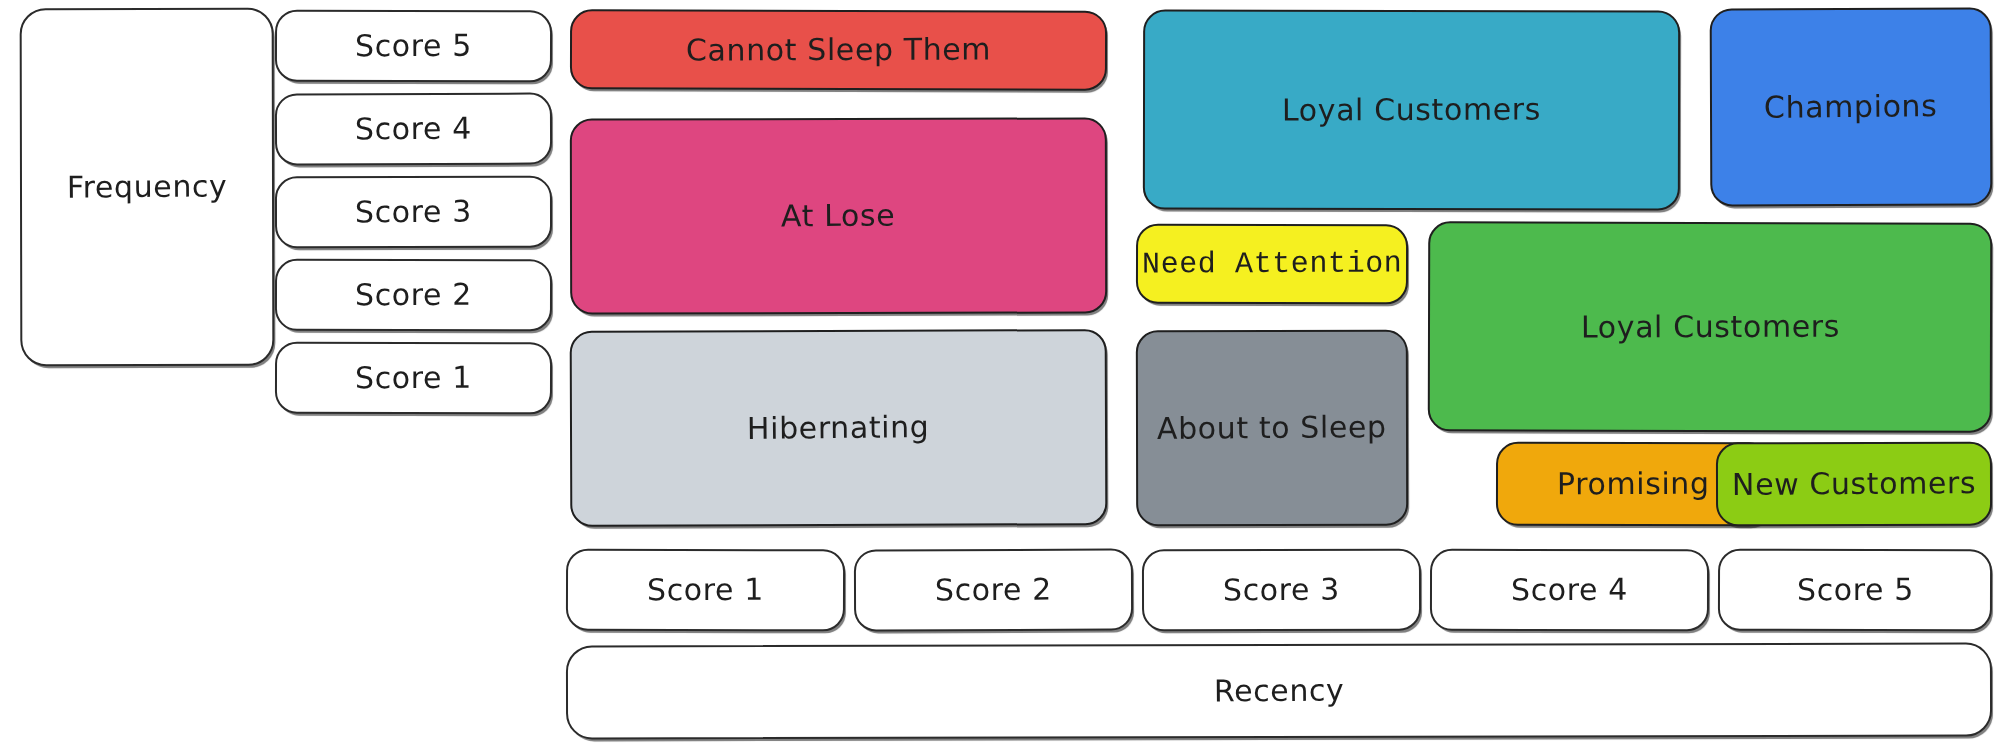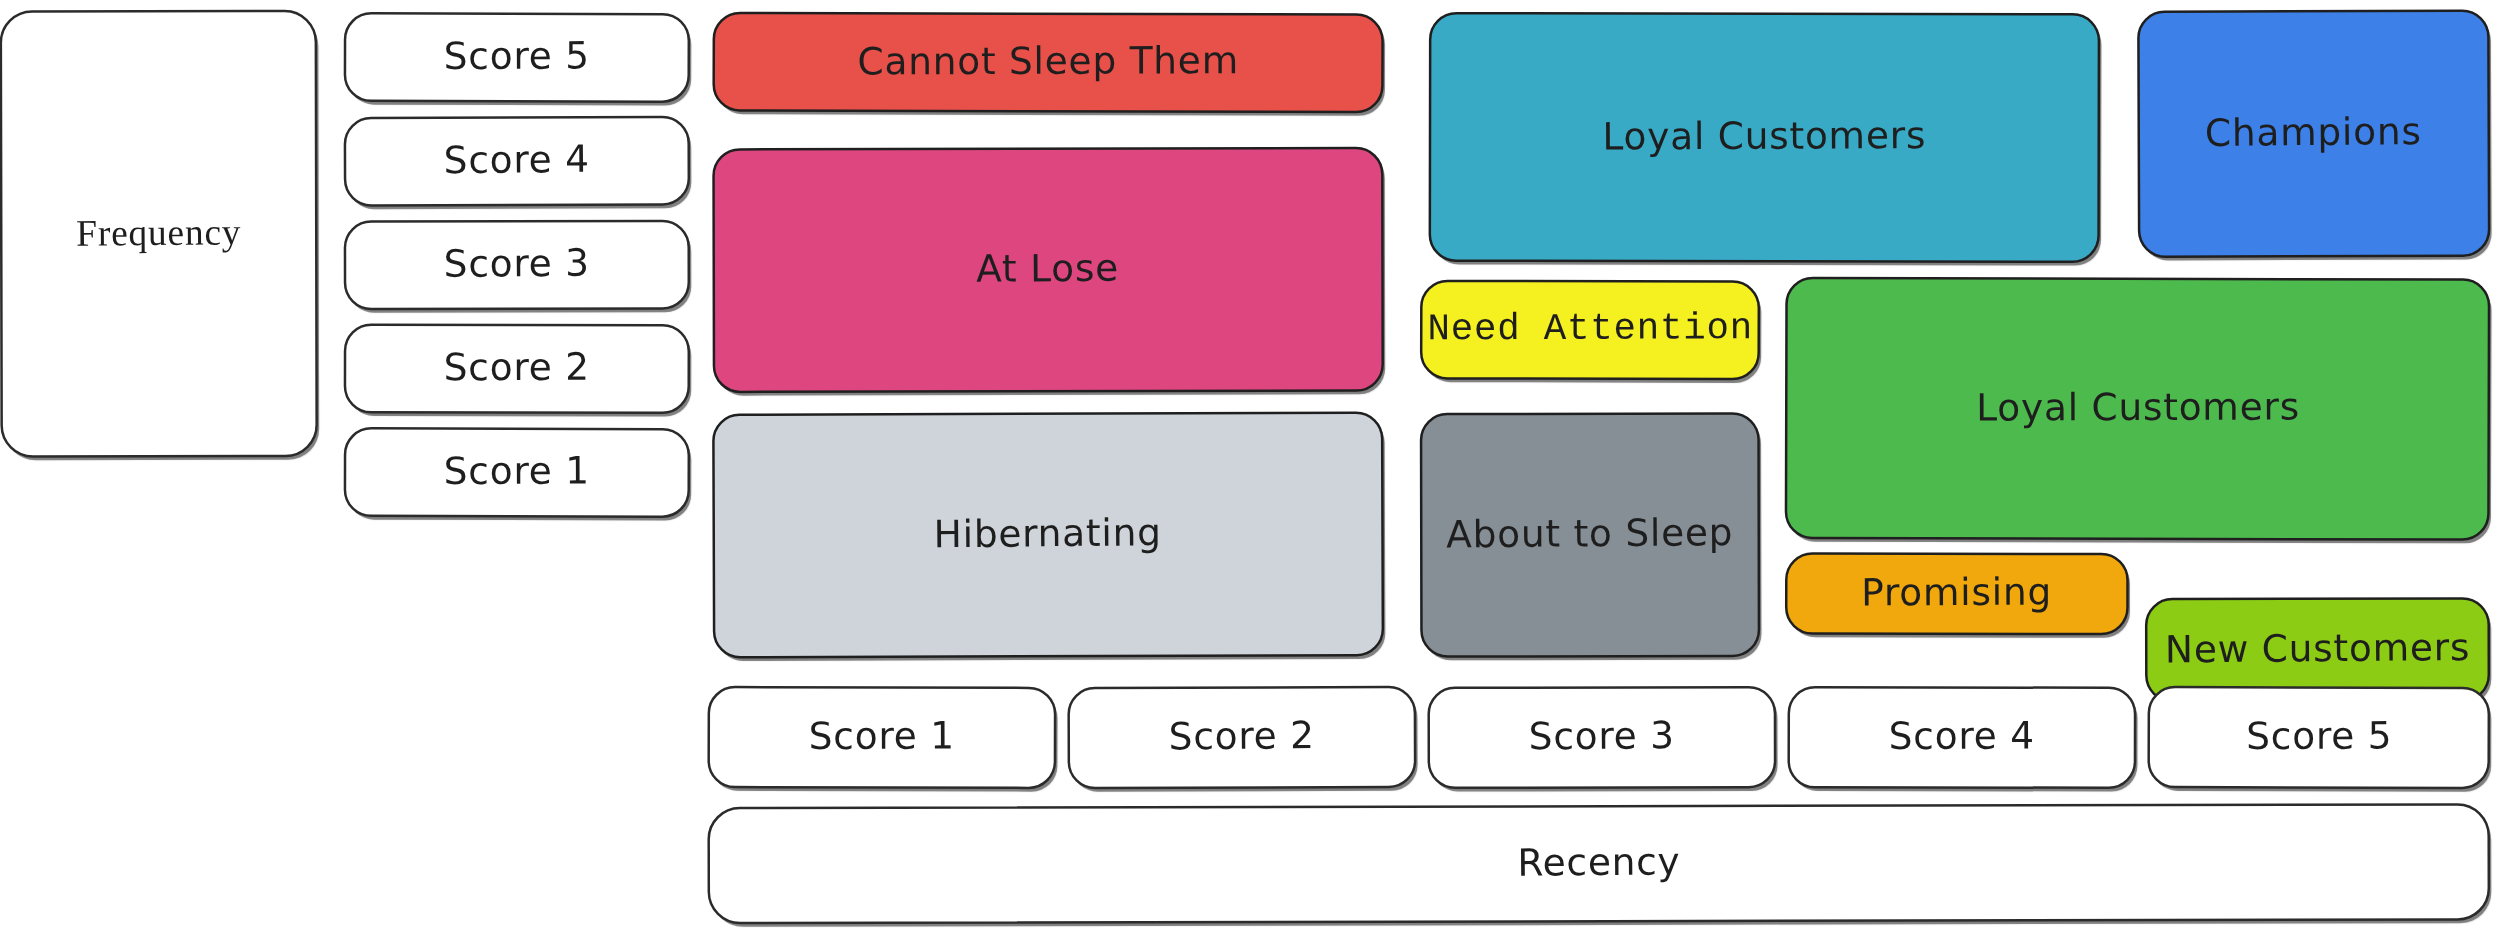--- a/index.html
+++ b/index.html
@@ -59,21 +59,21 @@
   .sk1 { transform: rotate(-0.12deg); }
   .sk2 { transform: rotate(0.15deg); }
   .sk3 { transform: rotate(-0.2deg); }
   .sk4 { transform: rotate(0.1deg); }
 </style>
 </head>
 <body>
 
 <div id="canvas" style="background: rgb(255, 255, 255);">
 
-  <div class="box plain axis sk1" style="left:0; top:8px; width:254px; height:358px;font-family:Liberation Serif, serif;">
+  <div class="box plain axis sk1" style="left:20px; top:8px; width:254px; height:358px;">
     <span class="lbl">Frequency</span>
   </div>
 
   <div class="box plain sk2" style="left:275px; top:10px; width:277px; height:72px;">
     <span class="lbl">Score 5</span>
   </div>
   <div class="box plain sk3" style="left:275px; top:93px; width:277px; height:72px;">
     <span class="lbl">Score 4</span>
   </div>
   <div class="box plain sk1" style="left:275px; top:176px; width:277px; height:72px;">
@@ -111,25 +111,25 @@
   </div>
 
   <div class="box tile sk1" id="seg-about-to-sleep" style="left: 1136px; top: 330px; width: 272px; height: 196px; background: rgb(134, 142, 150);">
     <span class="lbl">About to Sleep</span>
   </div>
 
   <div class="box tile sk2" id="seg-loyal-green" style="left: 1428px; top: 222px; width: 564px; height: 210px; background: rgb(77, 186, 77);">
     <span class="lbl">Loyal Customers</span>
   </div>
 
-  <div class="box tile sk4" id="seg-promising" style="left: 1428px; top: 442px; width: 275px; height: 66px; background: rgb(240, 168, 12);">
+  <div class="box tile sk4" id="seg-promising" style="left: 1496px; top: 442px; width: 275px; height: 84px; background: rgb(240, 168, 12);">
     <span class="lbl">Promising</span>
   </div>
 
-  <div class="box tile sk1" id="seg-new-customers" style="left: 1716px; top: 442px; width: 276px; height: 84px; background: rgb(140, 204, 20); margin-top: 36px;">
+  <div class="box tile sk1" id="seg-new-customers" style="left: 1716px; top: 442px; width: 276px; height: 84px; background: rgb(140, 204, 20);">
     <span class="lbl">New Customers</span>
   </div>
 
   <div class="box plain sk2" style="left:566px; top:549px; width:279px; height:82px;">
     <span class="lbl">Score 1</span>
   </div>
   <div class="box plain sk3" style="left:854px; top:549px; width:279px; height:82px;">
     <span class="lbl">Score 2</span>
   </div>
   <div class="box plain sk1" style="left:1142px; top:549px; width:279px; height:82px;">

